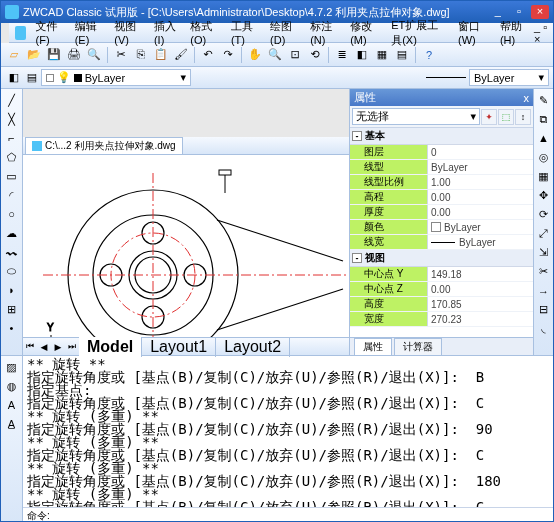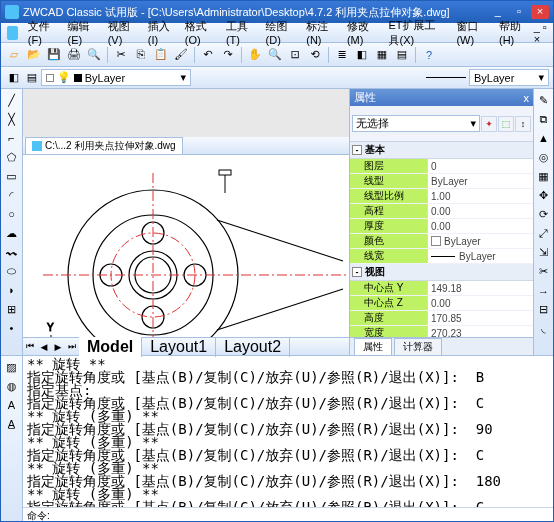--- a/index.html
+++ b/index.html
@@ -2,21 +2,21 @@
 <html><head>
 <meta charset="utf-8">
 <style>
 * { box-sizing: border-box; margin: 0; padding: 0; font-family: "Microsoft YaHei", SimSun, sans-serif; }
 body { width: 554px; height: 522px; background: #e8e8e8; font-size: 11px; overflow: hidden; border: 1px solid #2060b8; }
 .titlebar { background: linear-gradient(#3a78d8, #2060b8); color: #fff; height: 22px; display: flex; align-items: center; padding: 0 4px; }
 .titlebar .icon { width: 14px; height: 14px; background: #4fc3f7; margin-right: 4px; border-radius: 2px; }
 .titlebar .title { flex: 1; font-size: 11px; white-space: nowrap; overflow: hidden; }
 .titlebar .btns span { display: inline-block; width: 18px; height: 14px; text-align: center; line-height: 12px; cursor: pointer; }
 .titlebar .close { background: #e04040; border-radius: 2px; }
-.menubar { background: linear-gradient(#f5f9ff, #d8e6f8); height: 20px; display: flex; align-items: center; padding: 0 2px; border-bottom: 1px solid #a8c0e0; }
+.menubar { background: linear-gradient(#f5f9ff, #d8e6f8); height: 20px; display: flex; align-items: center; padding: 0 2px; border-bottom: 1px solid #a8c0e0; margin-left: 8px; }
 .menubar .mi { padding: 2px 6px; cursor: pointer; font-size: 11px; }
 .menubar .icon { width: 14px; height: 14px; background: #4fc3f7; margin: 0 4px; border-radius: 2px; }
 .toolbar { background: linear-gradient(#f5f9ff, #d8e6f8); height: 24px; display: flex; align-items: center; padding: 0 4px; border-bottom: 1px solid #a8c0e0; gap: 2px; }
 .tbtn { width: 18px; height: 18px; border: 1px solid transparent; display: flex; align-items: center; justify-content: center; cursor: pointer; font-size: 11px; }
 .sep { width: 1px; height: 16px; background: #a8c0e0; margin: 0 2px; }
 .prop-row { background: linear-gradient(#f5f9ff, #d8e6f8); height: 22px; display: flex; align-items: center; padding: 0 4px; border-bottom: 1px solid #a8c0e0; }
 .prop-sel { border: 1px solid #a8c0e0; background: #fff; height: 17px; padding: 0 4px; font-size: 11px; display: flex; align-items: center; }
 .main { display: flex; height: 266px; }
 .ltool { width: 22px; background: linear-gradient(#f5f9ff, #d8e6f8); border-right: 1px solid #a8c0e0; display: flex; flex-direction: column; align-items: center; padding-top: 2px; gap: 1px; }
 .ltool .tbtn { width: 18px; height: 18px; }
@@ -26,21 +26,21 @@
 .tab-top .ic { width: 10px; height: 10px; background: #4fc3f7; margin-right: 3px; }
 .canvas { flex: 1; position: relative; background: #fff; overflow: hidden; }
 .canvas svg { position: absolute; top: 0; left: 0; }
 .tabbar-bot { height: 18px; background: linear-gradient(#f5f9ff, #d8e6f8); display: flex; align-items: center; border-top: 1px solid #a8c0e0; }
 .tabbar-bot .arr { width: 14px; text-align: center; cursor: pointer; font-size: 9px; }
 .tabbar-bot .tab { padding: 1px 8px; font-size: 16px; border-right: 1px solid #a8c0e0; cursor: pointer; }
 .tabbar-bot .tab.act { background: #fff; font-weight: bold; }
 .right-panel { width: 184px; background: #f0f4fa; border-left: 1px solid #a8c0e0; display: flex; flex-direction: column; }
 .rp-head { background: linear-gradient(#6898d8, #4878c8); color: #fff; height: 17px; display: flex; align-items: center; padding: 0 4px; font-size: 11px; }
 .rp-head .x { margin-left: auto; cursor: pointer; }
-.rp-sel { height: 36px; display: flex; align-items: center; padding: 2px; border-bottom: 1px solid #c8d4e8; }
+.rp-sel { height: 22px; display: flex; align-items: center; padding: 2px; border-bottom: 1px solid #c8d4e8; }
 .rp-sel .box { flex: 1; background: #fff; border: 1px solid #a8c0e0; height: 17px; padding: 0 3px; display: flex; align-items: center; }
 .rp-sel .ic { width: 16px; height: 16px; border: 1px solid #c8d4e8; margin-left: 1px; display: flex; align-items: center; justify-content: center; cursor: pointer; font-size: 9px; }
 .rp-grid { flex: 1; overflow-y: auto; background: #fff; font-size: 10px; }
 .rp-cat { background: #e8eef8; padding: 1px 2px; font-weight: bold; border-bottom: 1px solid #d0d8e8; display: flex; align-items: center; }
 .rp-cat .pm { width: 10px; height: 10px; border: 1px solid #888; background: #fff; text-align: center; line-height: 8px; margin-right: 3px; font-size: 9px; }
 .rp-prop { display: flex; border-bottom: 1px solid #eef2f8; height: 15px; }
 .rp-prop .k { width: 78px; padding-left: 14px; background: #bef264; border-right: 1px solid #d0d8e8; }
 .rp-prop .v { flex: 1; padding-left: 3px; color: #444; display: flex; align-items: center; }
 .rp-prop .sw { width: 10px; height: 10px; border: 1px solid #888; background: #fff; margin-right: 3px; }
 .rp-tabs { height: 18px; border-top: 1px solid #a8c0e0; display: flex; align-items: flex-end; padding-left: 4px; background: #e8eef8; }

